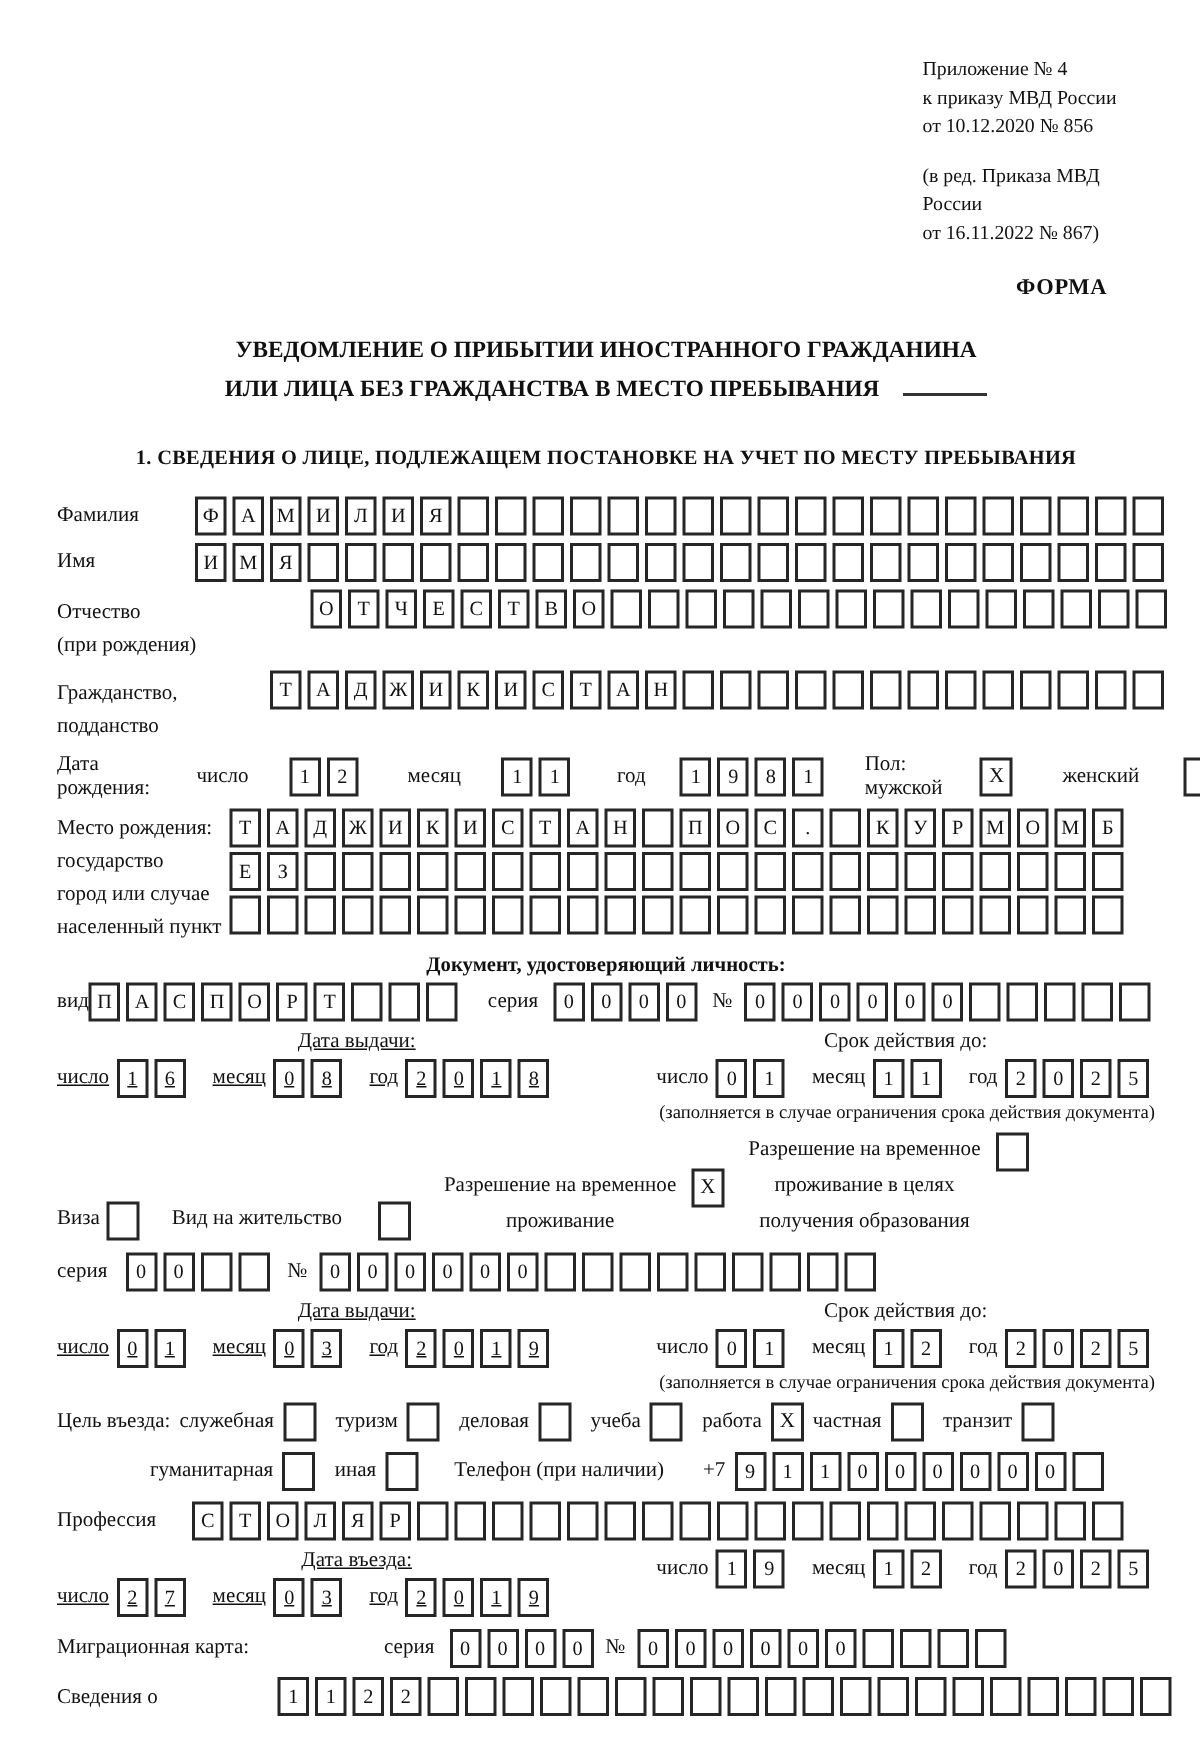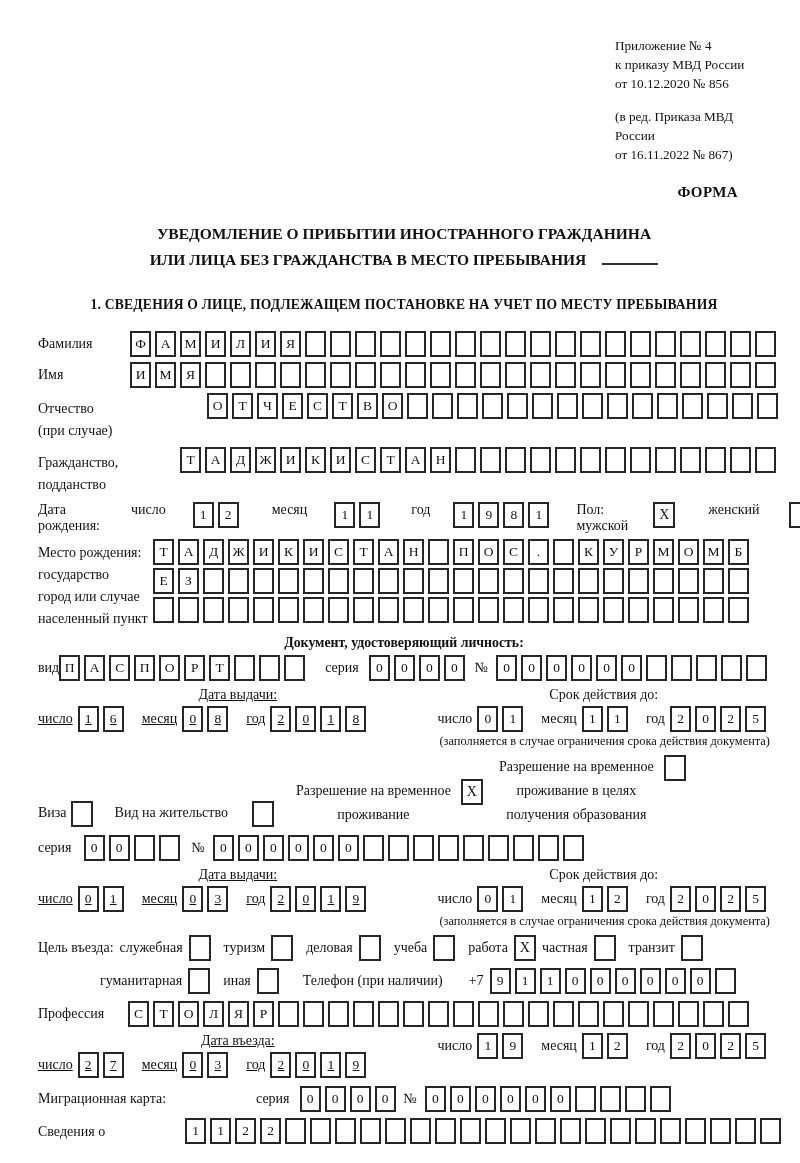--- a/index.html
+++ b/index.html
@@ -148,21 +148,21 @@
         <span class="cell"></span>
         <span class="cell"></span>
         <span class="cell"></span>
         <span class="cell"></span>
       </div>
   </div>
 
   <div class="row">
     <div class="lbl lbl-lines" style="width:169px">
       <div>Отчество</div>
-      <div>(при случае)</div>
+      <div>(при рождения)</div>
     </div>
     <div class="cells">
         <span class="cell">О</span>
         <span class="cell">Т</span>
         <span class="cell">Ч</span>
         <span class="cell">Е</span>
         <span class="cell">С</span>
         <span class="cell">Т</span>
         <span class="cell">В</span>
         <span class="cell">О</span>
@@ -210,21 +210,21 @@
         <span class="cell"></span>
         <span class="cell"></span>
         <span class="cell"></span>
         <span class="cell"></span>
         <span class="cell"></span>
         <span class="cell"></span>
         <span class="cell"></span>
       </div>
   </div>
 
-  <div class="row" style="margin-top:6px;gap:19px;">
+  <div class="row" style="align-items:center; margin-top:6px;gap:19px;">
     <span style="margin-right:12px">Дата рождения:</span>
     <span style="margin-right:8px">число</span>
     <div class="cells">
         <span class="cell">1</span>
         <span class="cell">2</span>
       </div>
     <span style="margin:0 8px 0 10px">месяц</span>
     <div class="cells">
         <span class="cell">1</span>
         <span class="cell">1</span>

